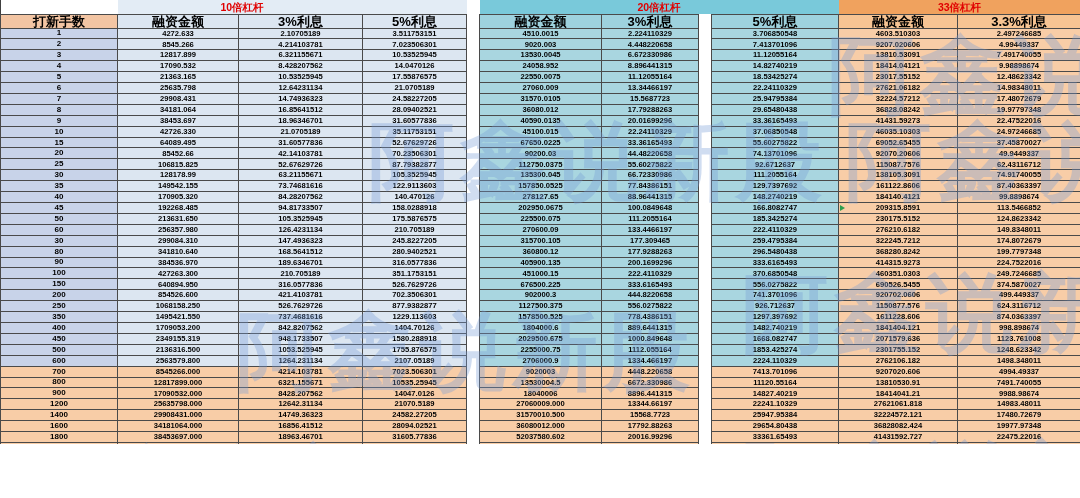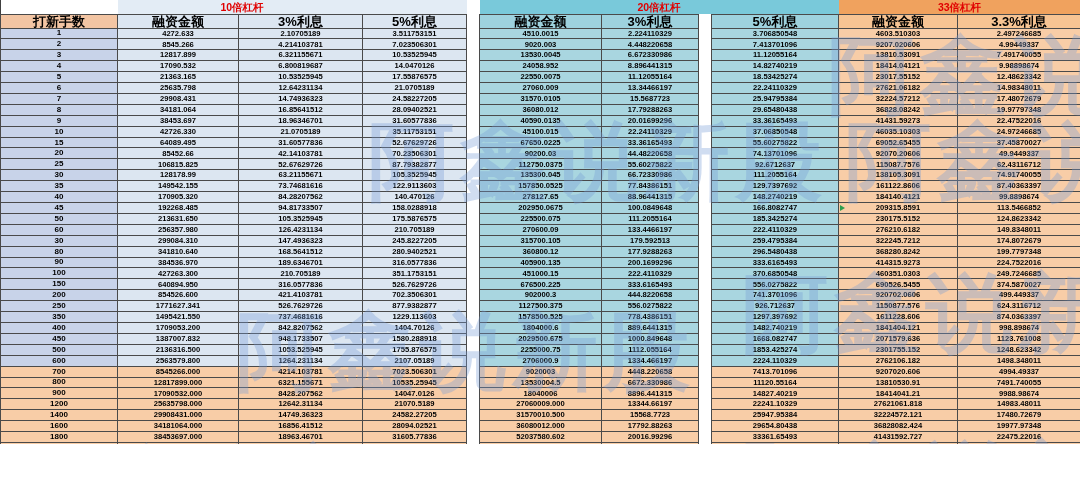--- a/index.html
+++ b/index.html
@@ -120,21 +120,21 @@
           <td class="c20">13530.0045</td>
           <td class="c20">6.672330986</td>
           <td class="gap"></td>
           <td class="c20">11.12055164</td>
           <td class="o33">13810.53091</td>
           <td class="o33">7.491740055</td>
         </tr>
         <tr>
           <td class="rl">4</td>
           <td class="b10">17090.532</td>
-          <td class="b10">6.800819687</td>
+          <td class="b10">8.428207562</td>
           <td class="b10">14.0470126</td>
           <td class="gap"></td>
           <td class="c20">24058.952</td>
           <td class="c20">8.896441315</td>
           <td class="gap"></td>
           <td class="c20">14.82740219</td>
           <td class="o33">18414.04121</td>
           <td class="o33">9.98898674</td>
         </tr>
         <tr>
@@ -332,21 +332,21 @@
           <td class="o33">276210.6182</td>
           <td class="o33">149.8348011</td>
         </tr>
         <tr>
           <td class="rl">30</td>
           <td class="b10">299084.310</td>
           <td class="b10">147.4936323</td>
           <td class="b10">245.8227205</td>
           <td class="gap"></td>
           <td class="c20">315700.105</td>
-          <td class="c20">179.592513</td>
+          <td class="c20">177.309465</td>
           <td class="gap"></td>
           <td class="c20">259.4795384</td>
           <td class="o33">322245.7212</td>
           <td class="o33">174.8072679</td>
         </tr>
         <tr>
           <td class="rl">80</td>
           <td class="b10">341810.640</td>
           <td class="b10">168.5641512</td>
           <td class="b10">280.9402521</td>
@@ -405,21 +405,21 @@
           <td class="gap"></td>
           <td class="c20">902000.3</td>
           <td class="c20">444.8220658</td>
           <td class="gap"></td>
           <td class="c20">741.3701096</td>
           <td class="o33">920702.0606</td>
           <td class="o33">499.449337</td>
         </tr>
         <tr>
           <td class="rl">250</td>
-          <td class="b10">1771627.341</td>
+          <td class="b10">1068158.250</td>
           <td class="b10">526.7629726</td>
           <td class="b10">877.9382877</td>
           <td class="gap"></td>
           <td class="c20">1127500.375</td>
           <td class="c20">556.0275822</td>
           <td class="gap"></td>
           <td class="c20">926.712637</td>
           <td class="o33">1150877.576</td>
           <td class="o33">624.3116712</td>
         </tr>
@@ -444,21 +444,21 @@
           <td class="gap"></td>
           <td class="c20">1804000.6</td>
           <td class="c20">889.6441315</td>
           <td class="gap"></td>
           <td class="c20">1482.740219</td>
           <td class="o33">1841404.121</td>
           <td class="o33">998.898674</td>
         </tr>
         <tr>
           <td class="rl">450</td>
-          <td class="b10">1387007.832</td>
+          <td class="b10">2349155.319</td>
           <td class="b10">948.1733507</td>
           <td class="b10">1580.288918</td>
           <td class="gap"></td>
           <td class="c20">2029500.675</td>
           <td class="c20">1000.849648</td>
           <td class="gap"></td>
           <td class="c20">1668.082747</td>
           <td class="o33">2071579.636</td>
           <td class="o33">1123.761008</td>
         </tr>

